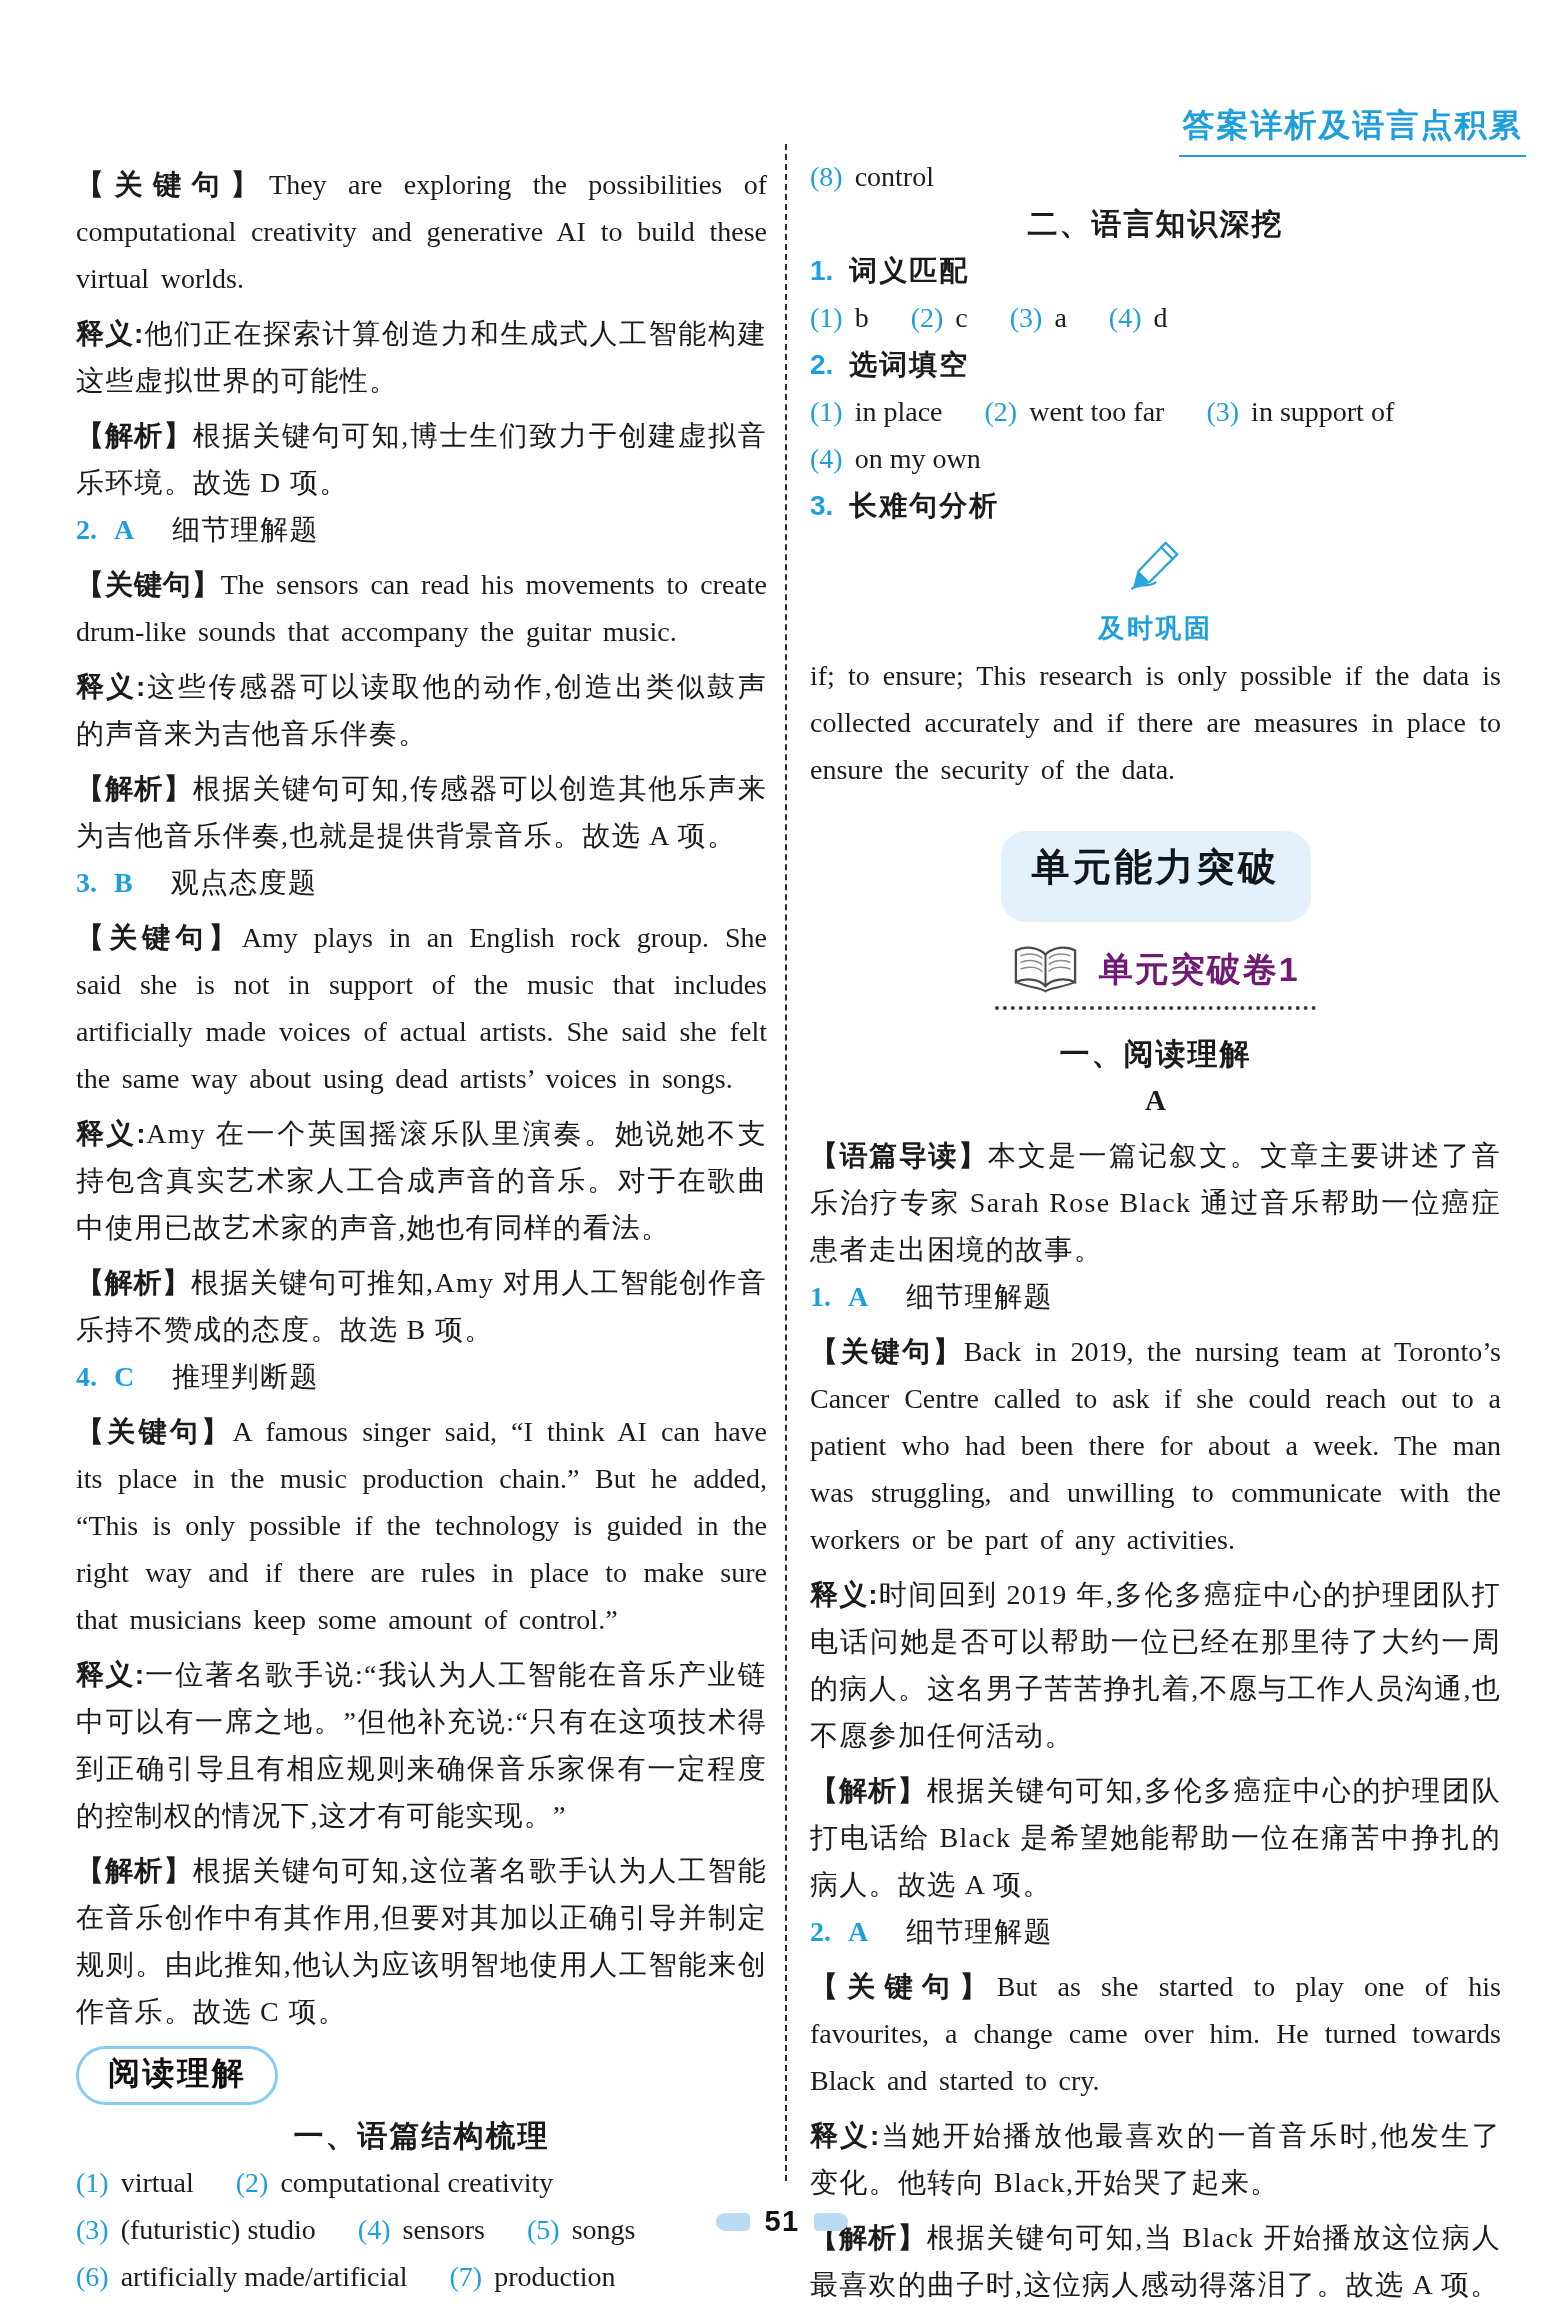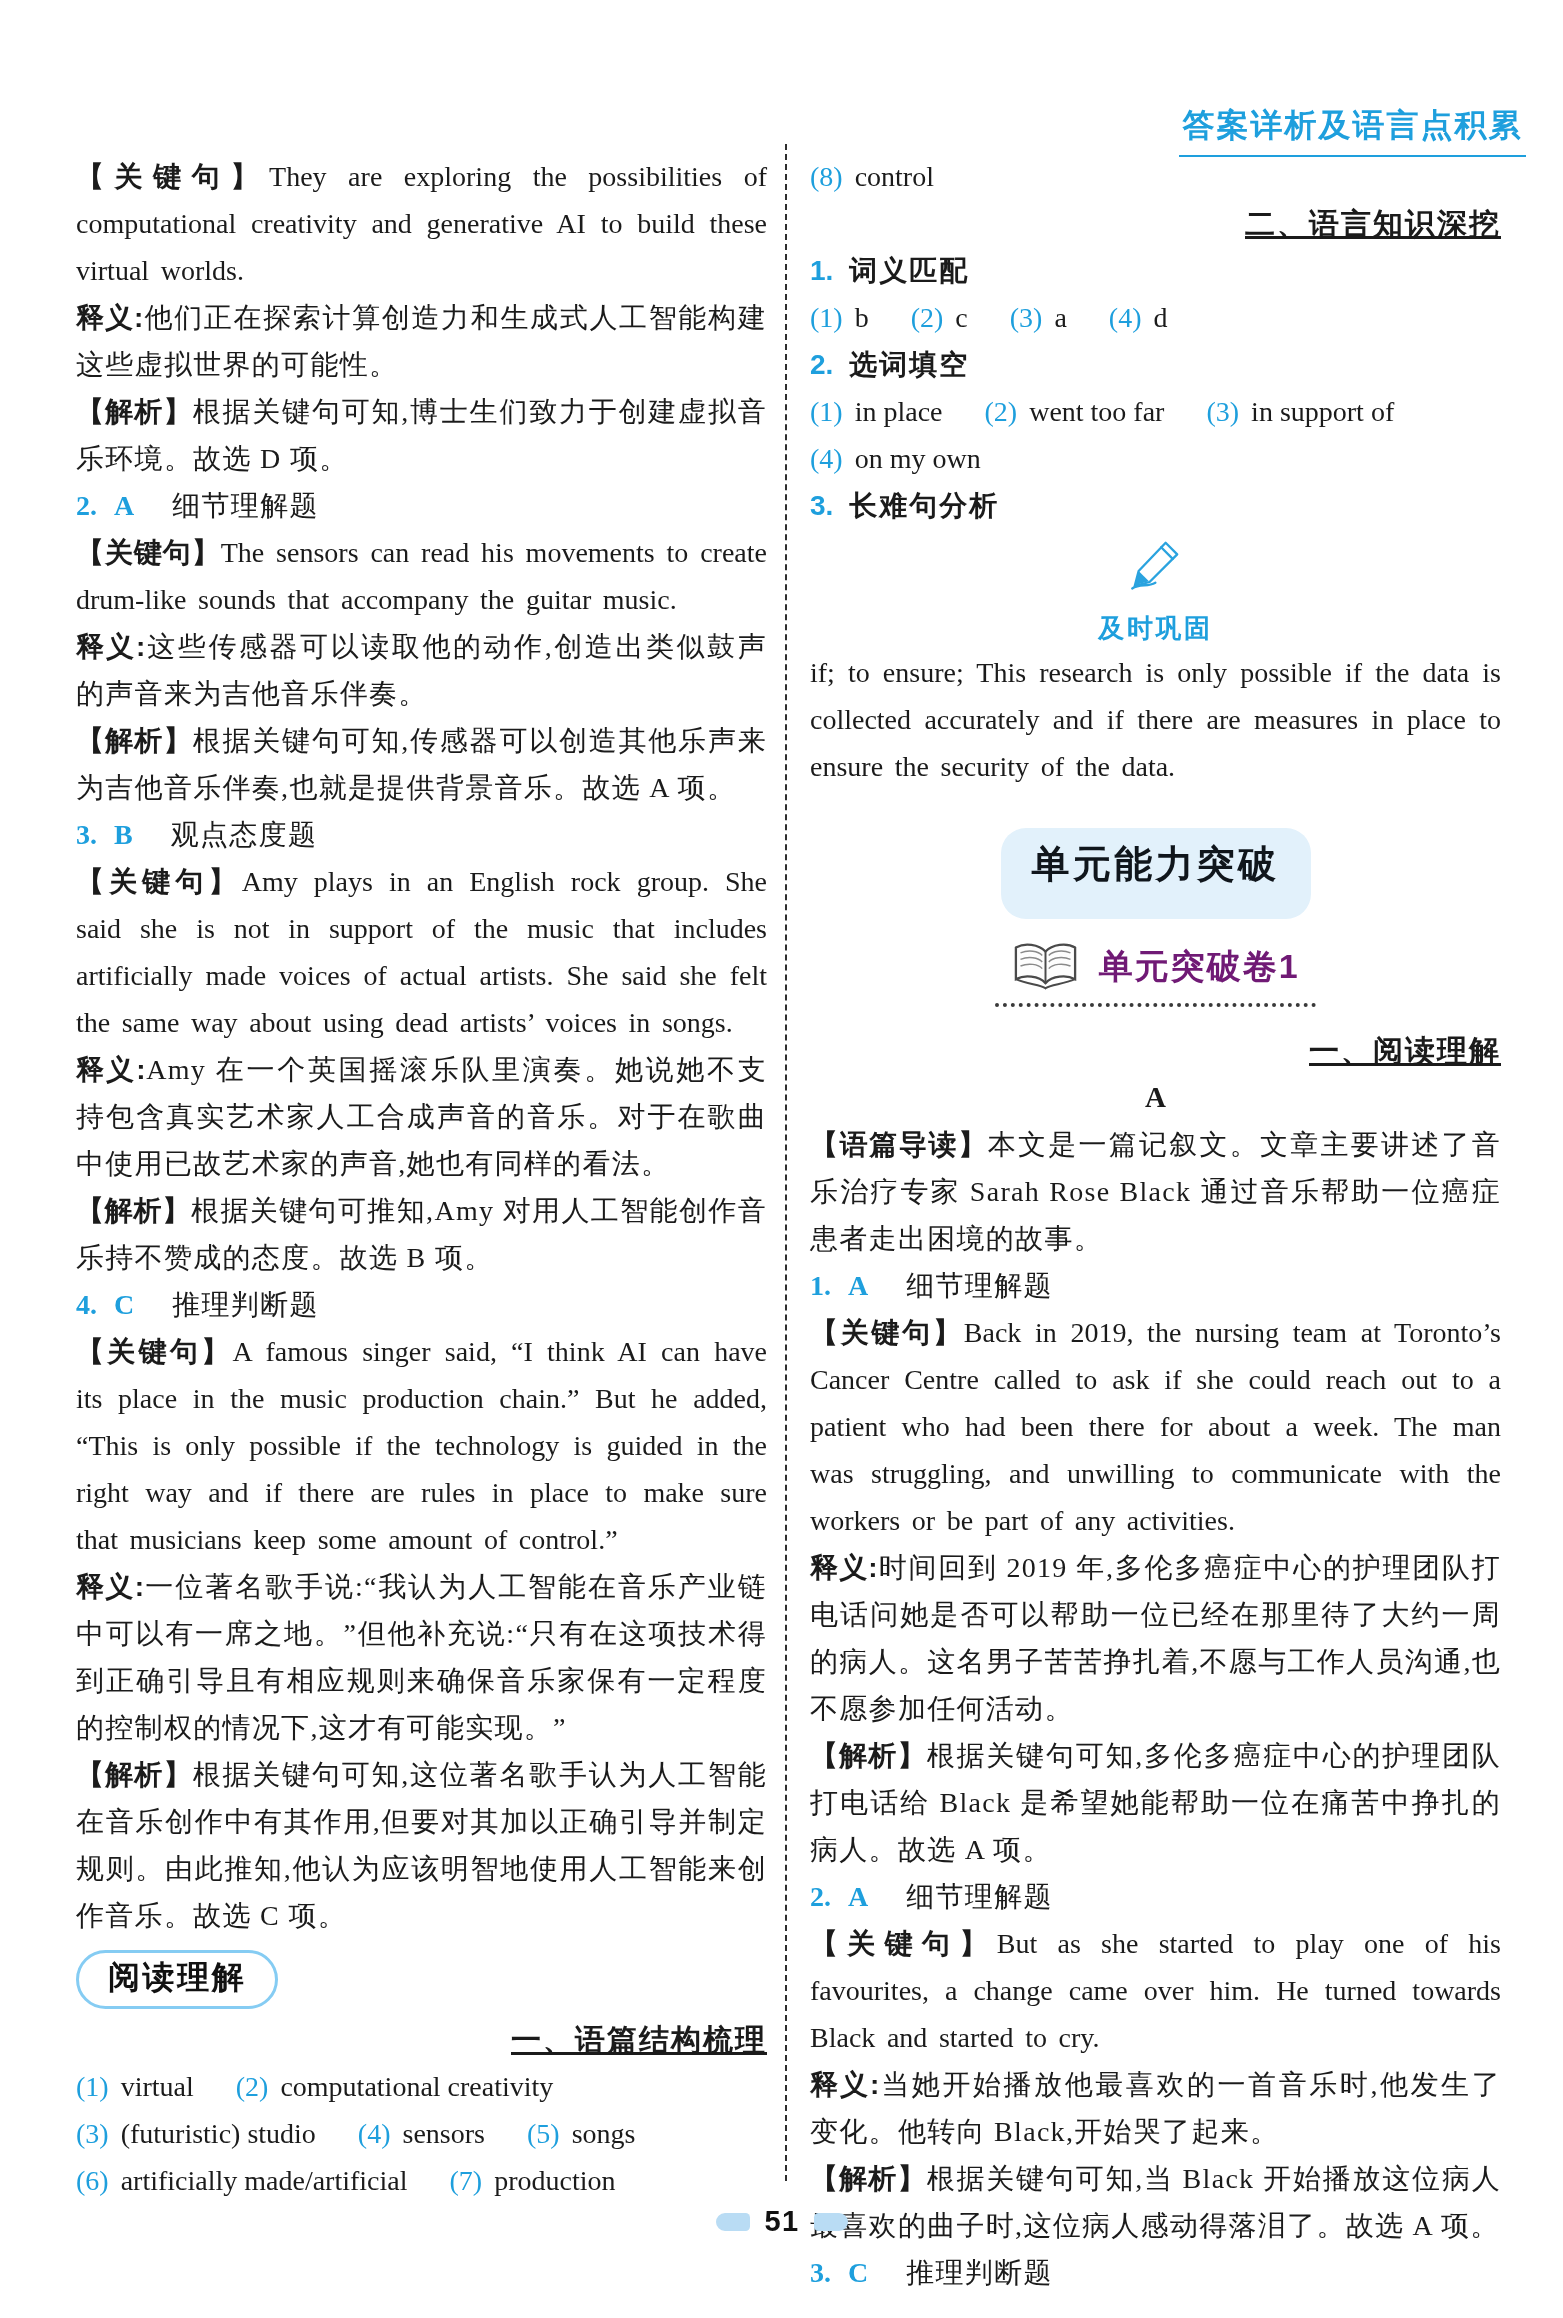--- a/index.html
+++ b/index.html
@@ -32,36 +32,36 @@
   }
 
   
   .col{
     position:absolute;top:153px;width:691px;
     font-size:28px;line-height:47px;text-align:justify;
   }
   .col-left{left:76px;}
   .col-right{left:810px;}
 
-  p.para{text-align:justify;}
+  p.para{text-align:justify;margin-top:8px;}
   .lbl{font-family:"Liberation Sans","DejaVu Sans",sans-serif;font-weight:700;letter-spacing:0.7px;}
   .zh{letter-spacing:1.3px;}
   .en{word-spacing:4.6px;}
 
   .q .qnum{color:var(--accent);font-weight:700;}
   .q .qans{color:var(--accent);font-weight:700;margin-left:17px;}
   .q .qtitle{margin-left:38px;letter-spacing:1.3px;}
 
   .answers{text-align:left;}
   .ansitem{margin-right:42px;white-space:nowrap;}
   .ansitem:last-child{margin-right:0;}
   .ansnum{color:var(--accent);margin-right:12px;}
 
   .section{font-family:"Liberation Sans","DejaVu Sans",sans-serif;font-weight:700;
-    font-size:30px;letter-spacing:2px;text-align:right;text-decoration:underline;}
+    font-size:30px;letter-spacing:2px;text-align:center;}
   .subsec{text-align:left;}
   .subsec .num{color:var(--accent);font-family:"Liberation Sans","DejaVu Sans",sans-serif;
     font-weight:700;margin-right:16px;}
   .subsec .txt{font-family:"Liberation Sans","DejaVu Sans",sans-serif;font-weight:700;letter-spacing:2px;}
 
   .pill-wrap{margin:10.5px 0 6.6px;text-align:left;}
   .pill{
     display:inline-block;border:3.3px solid var(--pill-border);border-radius:40px;
     padding:1.3px 29px 5.3px;font-family:"Liberation Sans","DejaVu Sans",sans-serif;
     font-weight:700;font-size:32px;letter-spacing:2.6px;color:#111;

